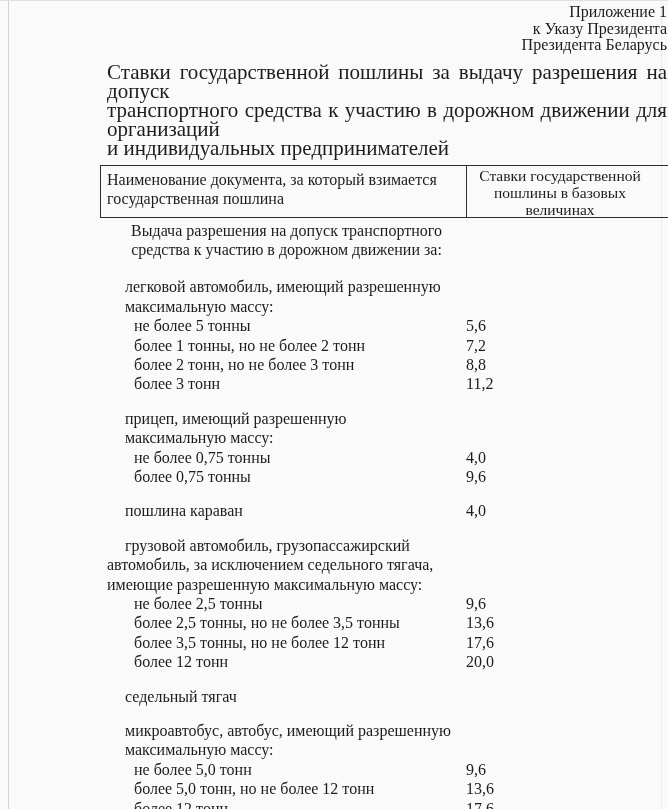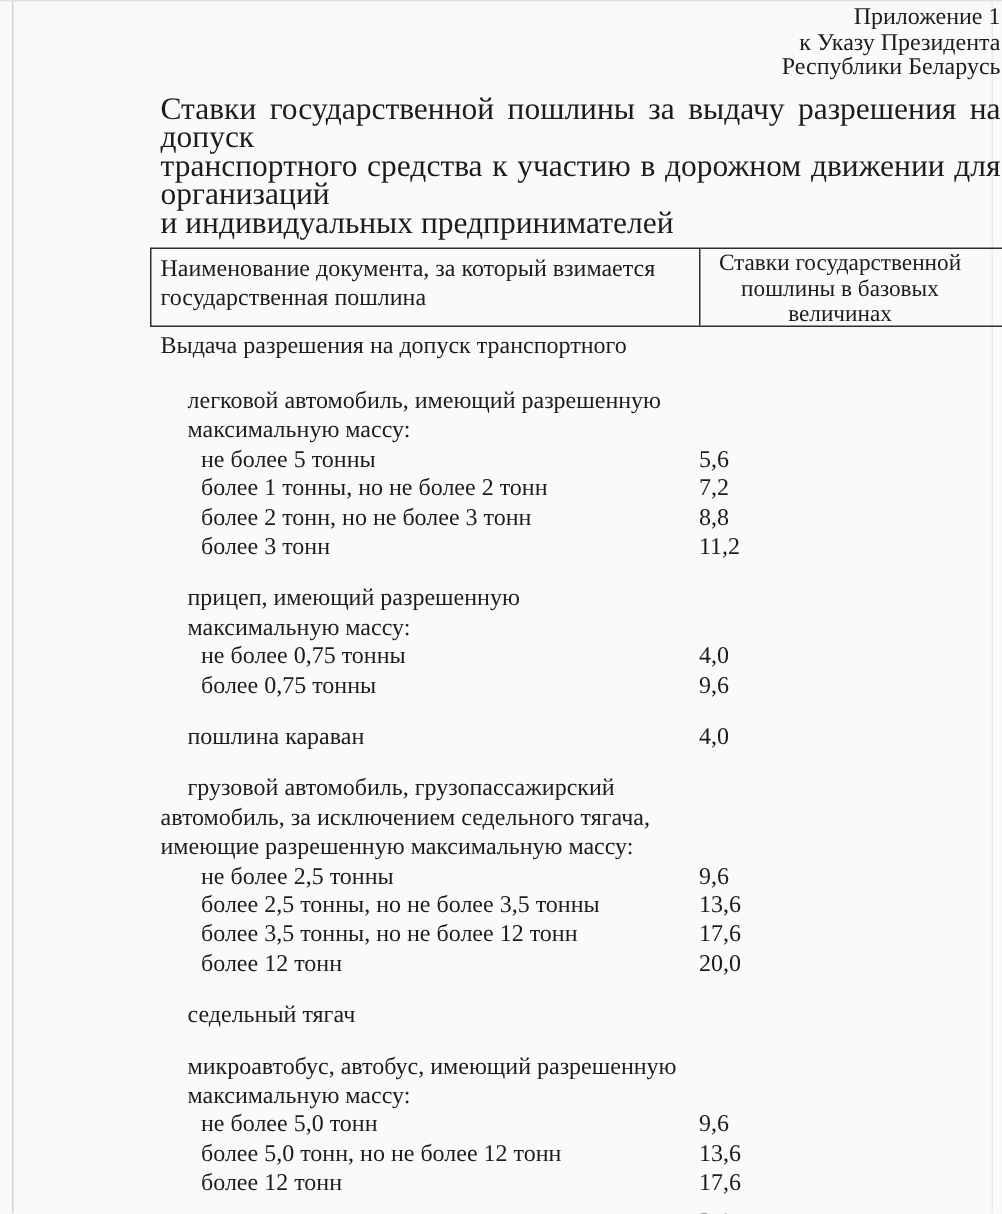--- a/index.html
+++ b/index.html
@@ -65,61 +65,62 @@
   
   .rows {
     margin-left: 95px;
     margin-top: 3px;
     width: 545px; 
     font-size: 16px;
   }
   .row { display: flex; line-height: 19.4px; }
   .row .cell-text { flex: 1 1 auto; white-space: nowrap; }
   .row .cell-value { flex: 0 0 186px; width: 186px; }
-  .indent-base { padding-left: 0; }
+  .indent-base { padding-left: 0; text-align: center; }
   .indent-item { padding-left: 18px; }
   .indent-sub  { padding-left: 27px; }
   .indent-wrap { padding-left: 0; }
   .spacer-normal { height: 15px; }
   .spacer-large  { height: 18px; }
   .spacer-small  { height: 6px; }
 </style>
 </head>
 <body>
 
 <div class="scan-edge-left"></div>
 <div class="scan-edge-top"></div>
 <div class="scan-edge-right"></div>
 
 <div class="doc">
 
   <div class="corner-header">
     <div>Приложение 1</div>
     <div>к Указу Президента</div>
-    <div>Республики Беларусь</div>
+    <div>Президента Беларусь</div>
   </div>
 
   <div class="doc-title">
     <div class="just">Ставки государственной пошлины за выдачу разрешения на допуск</div>
     <div class="just">транспортного средства к участию в дорожном движении для организаций</div>
     <div>и индивидуальных предпринимателей</div>
   </div>
 
   <div class="thead">
     <div class="th-left">Наименование документа, за который взимается государственная пошлина</div>
     <div class="th-right">Ставки государственной пошлины в базовых величинах</div>
   </div>
 
   <div class="rows">
   <div class="row">
     <span class="cell-text indent-base">Выдача разрешения на допуск транспортного</span>
     <span class="cell-value"></span>
   </div>
 
   <div class="row">
+    <span class="cell-text indent-base">средства к участию в дорожном движении за:</span>
     <span class="cell-value"></span>
   </div>
 <div class="spacer-large"></div>
   <div class="row">
     <span class="cell-text indent-item">легковой автомобиль, имеющий разрешенную</span>
     <span class="cell-value"></span>
   </div>
 
   <div class="row">
     <span class="cell-text indent-item">максимальную массу:</span>

